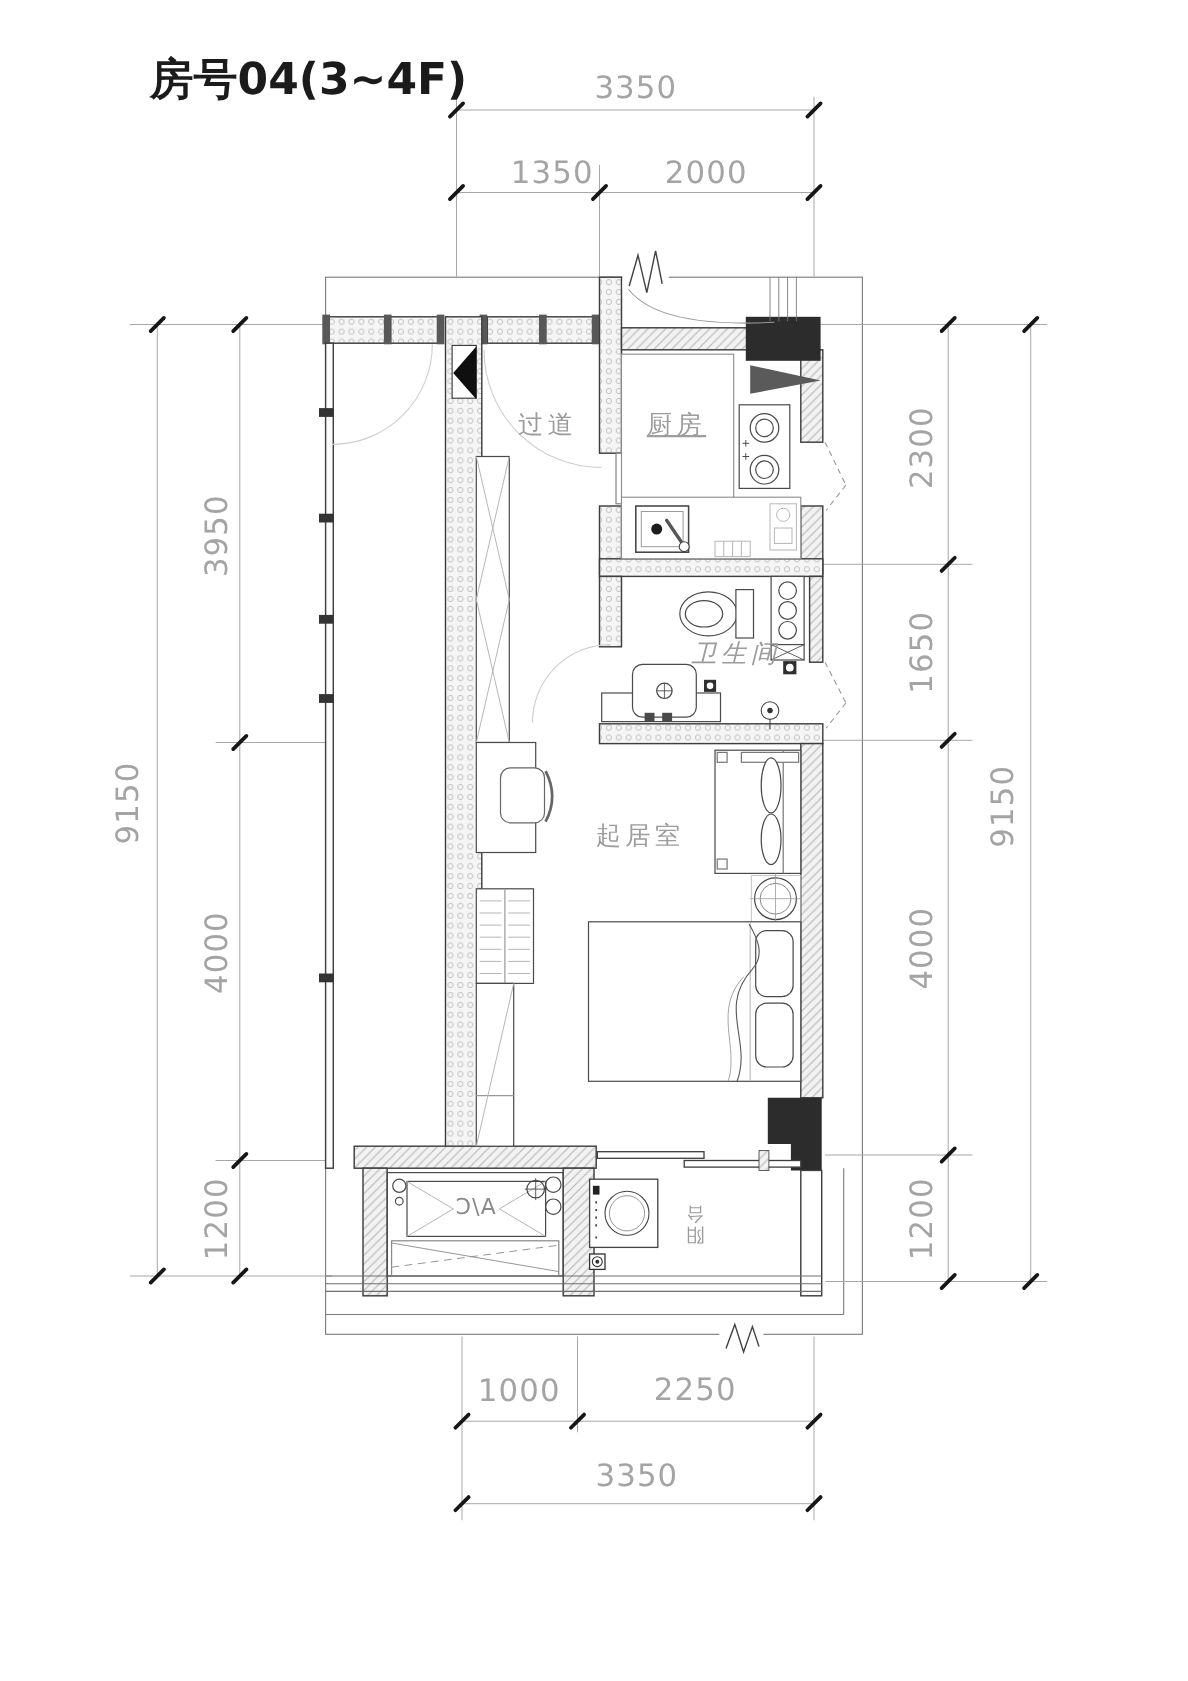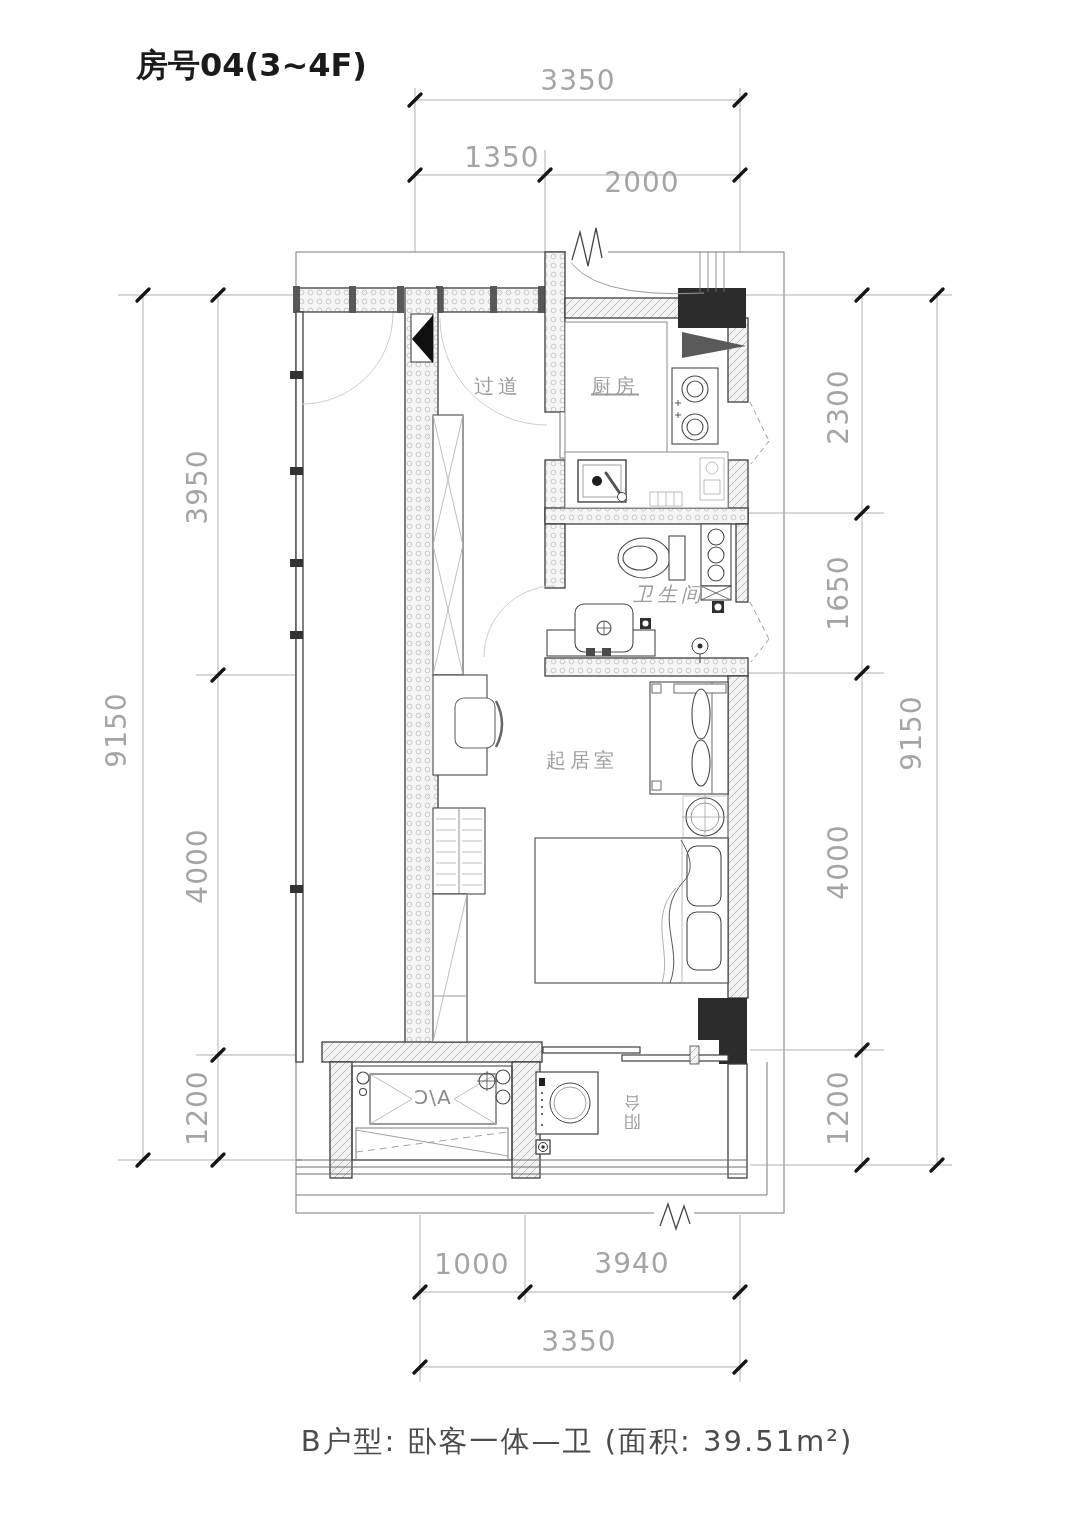--- a/index.html
+++ b/index.html
@@ -6,24 +6,24 @@
   .canvas {
     position:relative; width:1080px; height:1528px; background:#ffffff;
     font-family:"DejaVu Sans", "Liberation Sans", sans-serif; overflow:hidden;
   }
   .canvas > svg { position:absolute; left:0; top:0; }
   .lbl {
     position:absolute; white-space:nowrap; color:#a4a4a4;
     font-size:28px; letter-spacing:1px; transform:translate(-50%,-50%);
   }
   .lbl.v { transform:translate(-50%,-50%) rotate(-90deg); }
-  .room { color:#9c9c9c; font-size:20px; letter-spacing:4px; }
+  .room { color:#9c9c9c; font-size:23px; letter-spacing:4px; }
   .title {
     position:absolute; left:136px; top:44px; transform:none;
-    color:#1b1b1b; font-size:32px; font-weight:600; letter-spacing:0; white-space:nowrap;
+    color:#1b1b1b; font-size:40px; font-weight:600; letter-spacing:0; white-space:nowrap;
   }
   .caption { color:#4b4b4b; font-size:29px; letter-spacing:2px; }
   .mirror { transform:translate(-50%,-50%) scaleX(-1); color:#8a8a8a; font-size:20px; letter-spacing:1px; }
   .balcony {
     transform:translate(-50%,-50%) rotate(180deg); width:22px; white-space:normal;
     line-height:1.12; text-align:center; font-size:17px; letter-spacing:0; color:#9c9c9c;
   }
   .wall { stroke:#3e3e3e; stroke-width:1.3; }
   .thin { stroke:#8a8a8a; stroke-width:1; fill:#ffffff; }
   .dim  { stroke:#a6a6a6; stroke-width:0.9; fill:none; }
@@ -287,38 +287,37 @@
       <circle cx="543" cy="1147" r="4.5" fill="none" stroke="#333333" stroke-width="1"></circle>
       <circle cx="543" cy="1147" r="1.8" fill="#333333"></circle>
     </g>
   </g>
 </svg>
 
   <div class="title">房号04(3~4F)</div>
 
   <div class="lbl" style="left:578px; top:80px;">3350</div>
   <div class="lbl" style="left:480px; top:157px;margin-left:22px;">1350</div>
-  <div class="lbl" style="left:642px; top:157px;margin-top:25px;">2000</div>
+  <div class="lbl" style="left:642px; top:157px;">2000</div>
 
   <div class="lbl v" style="left:116px; top:730px;">9150</div>
   <div class="lbl v" style="left:197px; top:487px;">3950</div>
   <div class="lbl v" style="left:197px; top:866px;">4000</div>
   <div class="lbl v" style="left:197px; top:1108px;">1200</div>
 
   <div class="lbl v" style="left:838px; top:407px;">2300</div>
   <div class="lbl v" style="left:838px; top:593px;">1650</div>
   <div class="lbl v" style="left:838px; top:862px;">4000</div>
   <div class="lbl v" style="left:838px; top:1108px;">1200</div>
   <div class="lbl v" style="left:911px; top:733px;">9150</div>
 
   <div class="lbl" style="left:472px; top:1264px;">1000</div>
-  <div class="lbl" style="left:632px; top:1263px;">3940</div>
+  <div class="lbl" style="left:632px; top:1263px;">2250</div>
   <div class="lbl" style="left:579px; top:1341px;">3350</div>
 
   <div class="lbl room" style="left:498px; top:386px;">过道</div>
   <div class="lbl room" style="left:615px; top:386px;text-decoration:underline;">厨房</div>
   <div class="lbl room" style="left:669px; top:594px;font-style:italic;">卫生间</div>
   <div class="lbl room" style="left:566px; top:760px;margin-left:16px;">起居室</div>
   <div class="lbl balcony" style="left:632px; top:1112px;">阳台</div>
   <div class="lbl mirror" style="left:432px; top:1097px;">A/C</div>
 
-  <div class="lbl caption" style="left:577px; top:1442px;">B户型: 卧客一体—卫 (面积: 39.51m²)</div>
 </div>
 
 </body></html>

